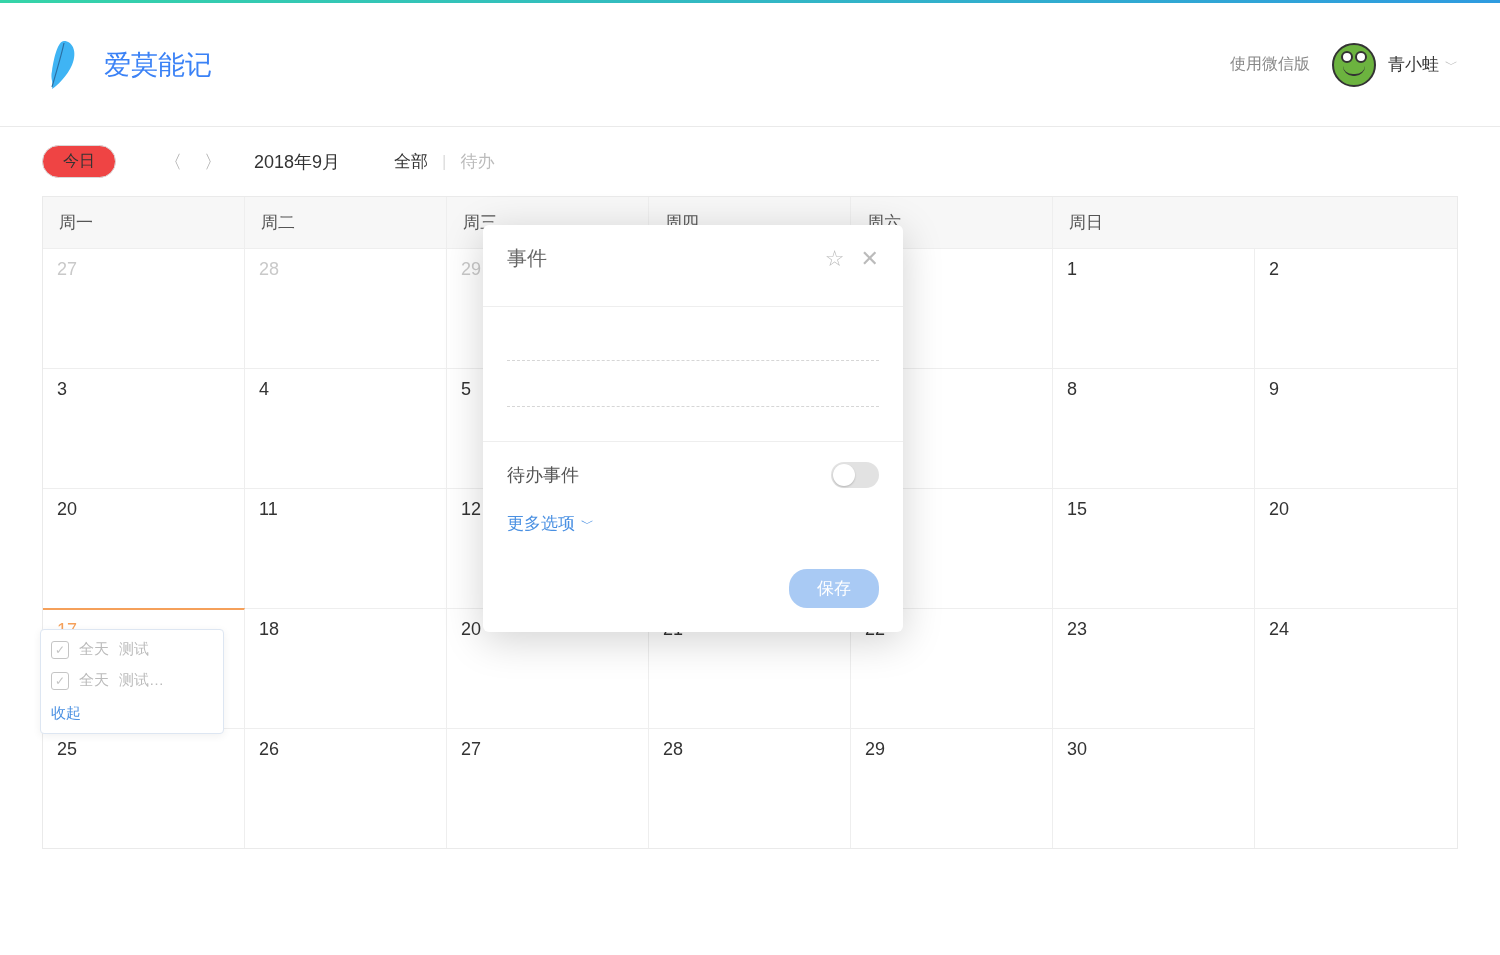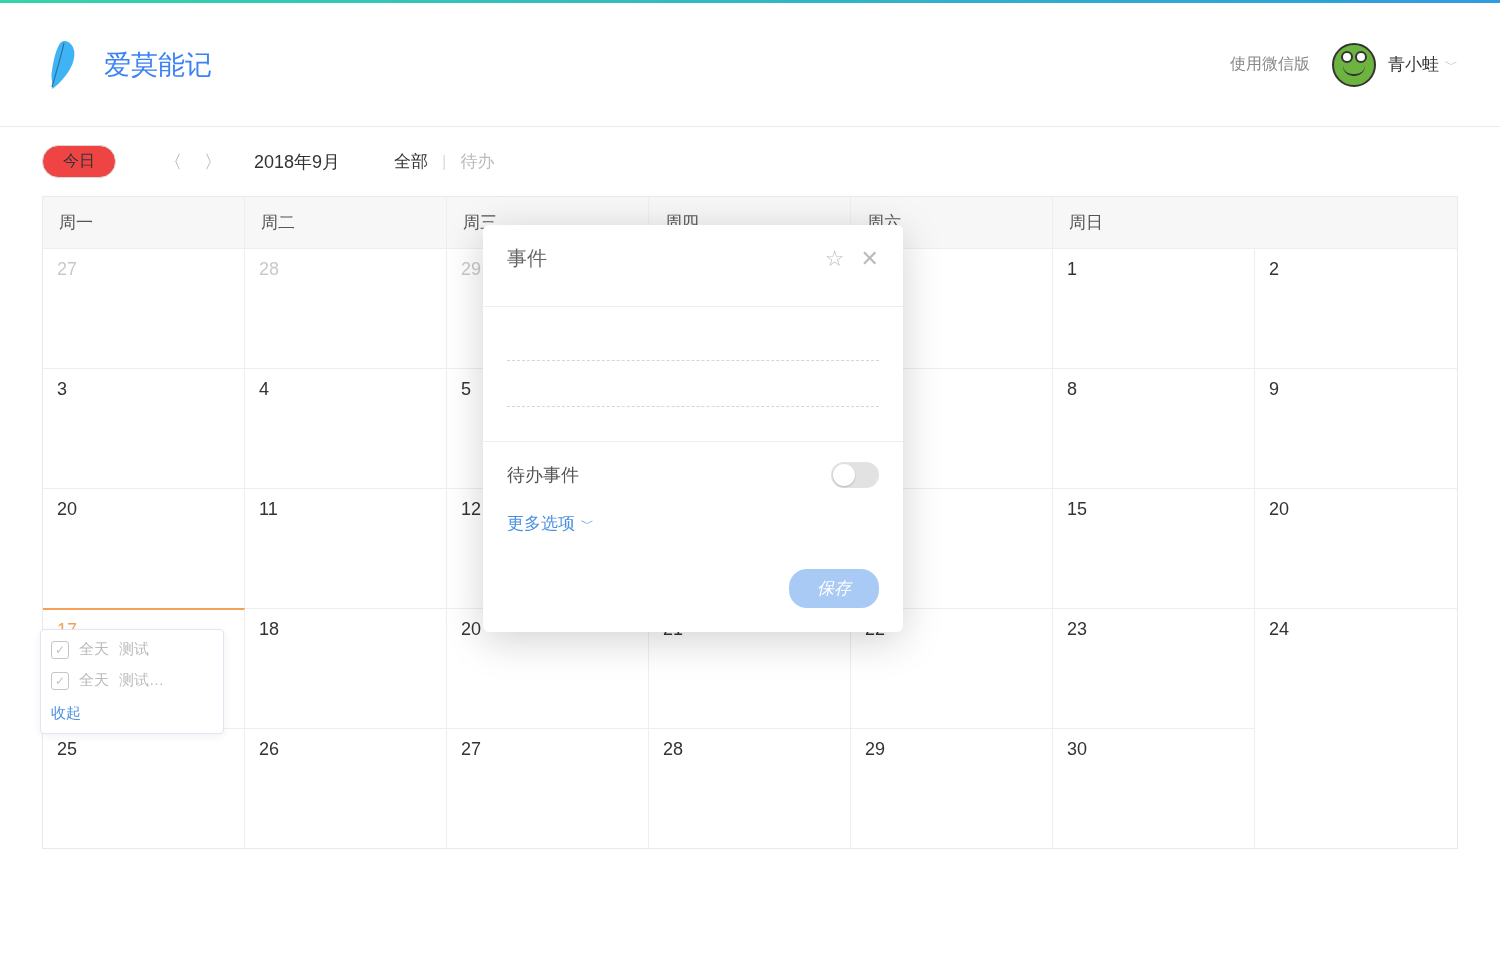--- a/index.html
+++ b/index.html
@@ -251,21 +251,20 @@
   padding: 14px 24px 24px;
 }
 .save-btn {
   background: #a9caf4;
   color: #fff;
   border: none;
   border-radius: 18px;
   padding: 8px 28px;
   font-size: 17px;
   cursor: pointer;
-  font-style: italic;
 }
 </style>
 </head>
 <body>
 
 <div class="top-accent"></div>
 
 <div class="header">
   <svg class="logo" viewBox="0 0 44 56">
     <path d="M22 4 C30 4 36 14 30 28 C26 38 14 50 10 52 C12 46 8 42 10 34 C12 20 16 4 22 4 Z" fill="#3fb4f4"></path>

